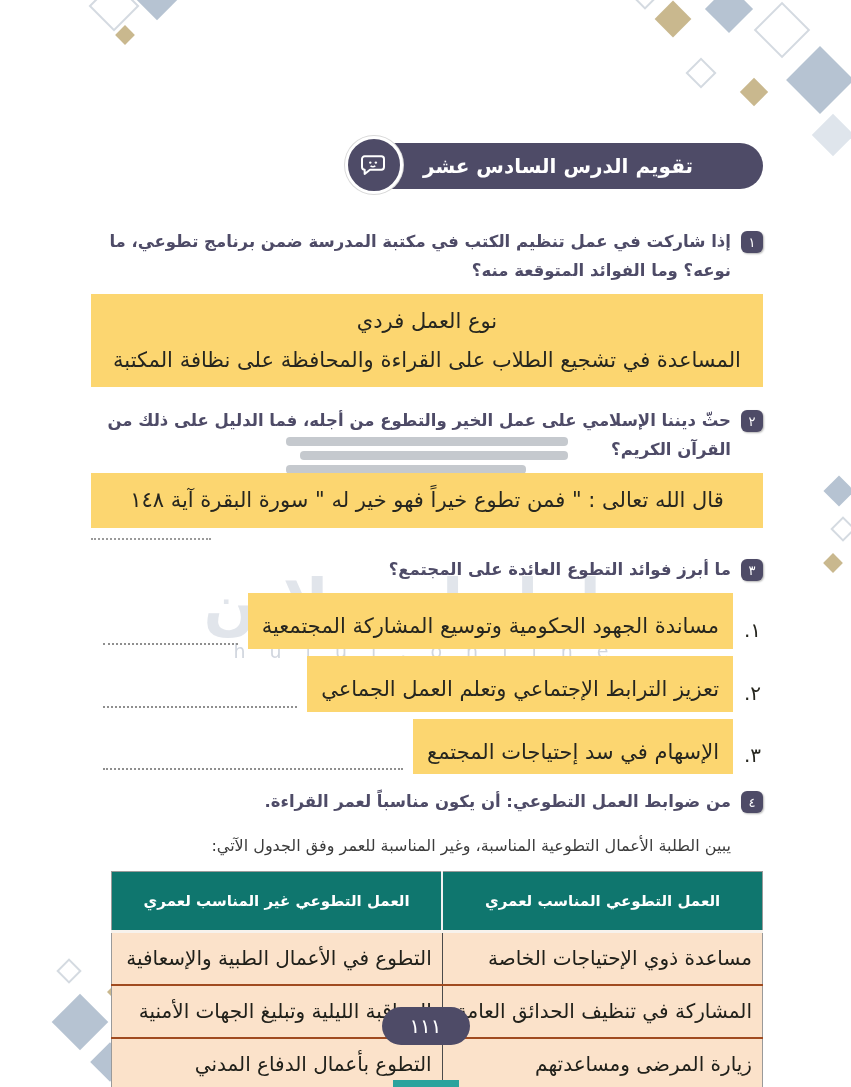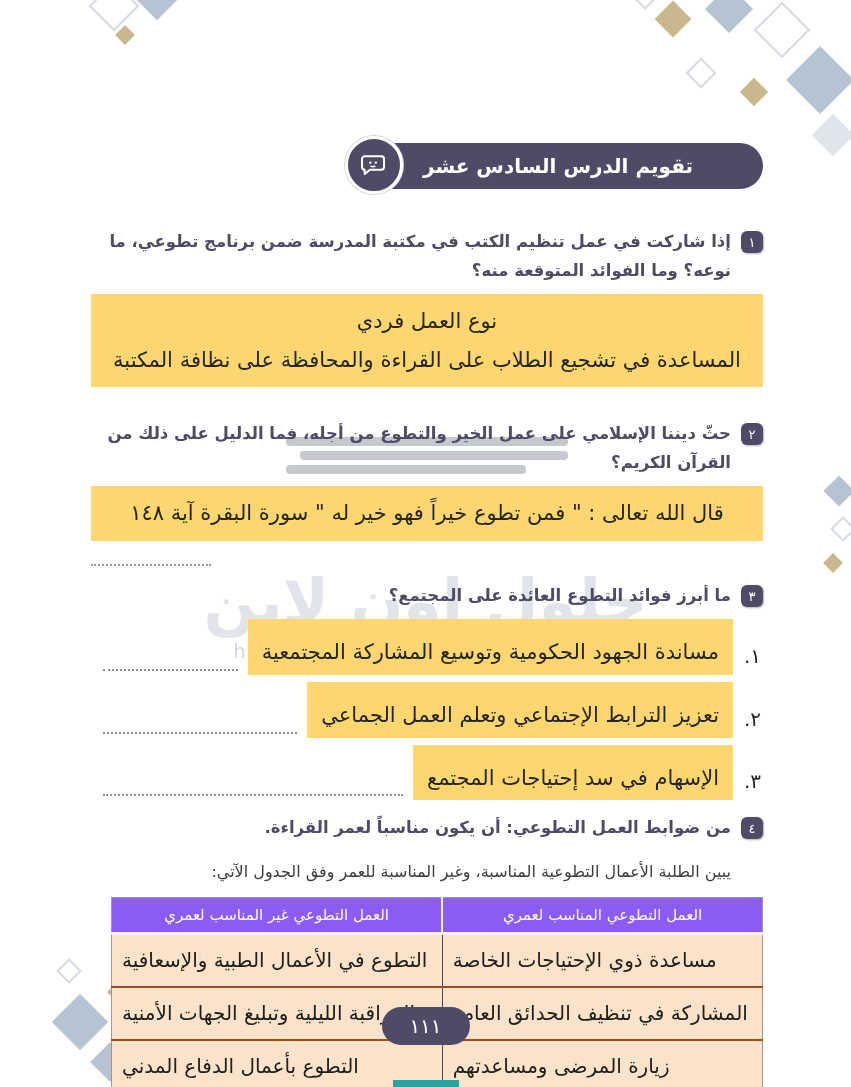--- a/index.html
+++ b/index.html
@@ -26,35 +26,35 @@
   .header-title{color:#fff;font-weight:bold;font-size:20px;direction:rtl}
   .header-icon{position:absolute;left:-8px;top:-7px;width:58px;height:58px;background:#4e4b67;border:3px solid #fff;
     border-radius:50%;display:flex;align-items:center;justify-content:center;box-shadow:0 0 0 1px #d9d9d9}
 
   
   .content{position:absolute;top:228px;right:88px;width:672px;direction:rtl;z-index:1;color:#4e4b67}
   .q-row{display:flex;align-items:flex-start;gap:10px;margin-bottom:8px}
   .q-badge{flex:none;width:22px;height:22px;margin-top:3px;border-radius:6px;background:#4e4b67;color:#fff;
     font-size:13px;display:flex;align-items:center;justify-content:center;box-shadow:1px 1px 2px rgba(0,0,0,.3)}
   .q-text{font-weight:bold;font-size:16.5px;line-height:1.75;color:#4e4b67}
-  .answer-box{background:#fcd670;margin:6px 0 33px;padding:8px 16px;text-align:center}
+  .answer-box{background:#fcd670;margin:6px 0 20px;padding:8px 16px;text-align:center}
   .hw{font-size:21px;color:#26261f;line-height:1.85}
   .dots-left{width:120px;border-bottom:2px dotted #9a9a9a;height:6px;margin:-14px 4px 16px 0;margin-right:auto}
   .list-row{display:flex;align-items:flex-end;margin:0 2px 7px 0}
   .li-num{flex:none;width:28px;font-size:20px}
   .li-text{background:#fcd670;padding:14px 14px 3px;font-size:21px}
   .leader{flex:1;border-bottom:2px dotted #8f8f8f;height:16px;margin:0 10px 4px 12px}
   .q4{margin-top:14px}
   .q-sub{font-size:16px;color:#3c3c3c;margin:16px 32px 4px 0;line-height:1.6}
 
   
   .vol-table{width:652px;border-collapse:collapse;margin-top:12px;border:1px solid #9a9a9a;direction:rtl}
-  .vol-table th{background:#8b5cf6;color:#fff;font-size:15px;font-weight:normal;padding:8px 4px}
+  .vol-table th{background:#0f766e;color:#fff;font-size:15px;font-weight:bold;padding:20px 4px}
   .vol-table th:nth-child(2){border-right:2px solid #f2f2f2}
-  .vol-table td{background:#fbe2ca;font-size:20px;color:#20201a;text-align:left;padding:11px 10px;
+  .vol-table td{background:#fbe2ca;font-size:20px;color:#20201a;text-align:right;padding:11px 10px;
     border-top:2px solid #a04b20;line-height:1.45}
   .vol-table td:nth-child(2){border-right:1.5px solid #4a4a4a}
   .vol-table tbody tr:first-child td{border-top:3px solid #f7f2ec}
 
   
   .page-num{position:absolute;left:50%;transform:translateX(-50%);bottom:42px;width:88px;height:38px;
     background:#4e4b67;border-radius:20px;color:#fff;display:flex;align-items:center;justify-content:center;
     font-size:20px;font-weight:normal;z-index:2}
   .footer-bar{position:absolute;left:50%;transform:translateX(-50%);bottom:0;width:66px;height:7px;background:#2ba39d;z-index:2}
 </style>

